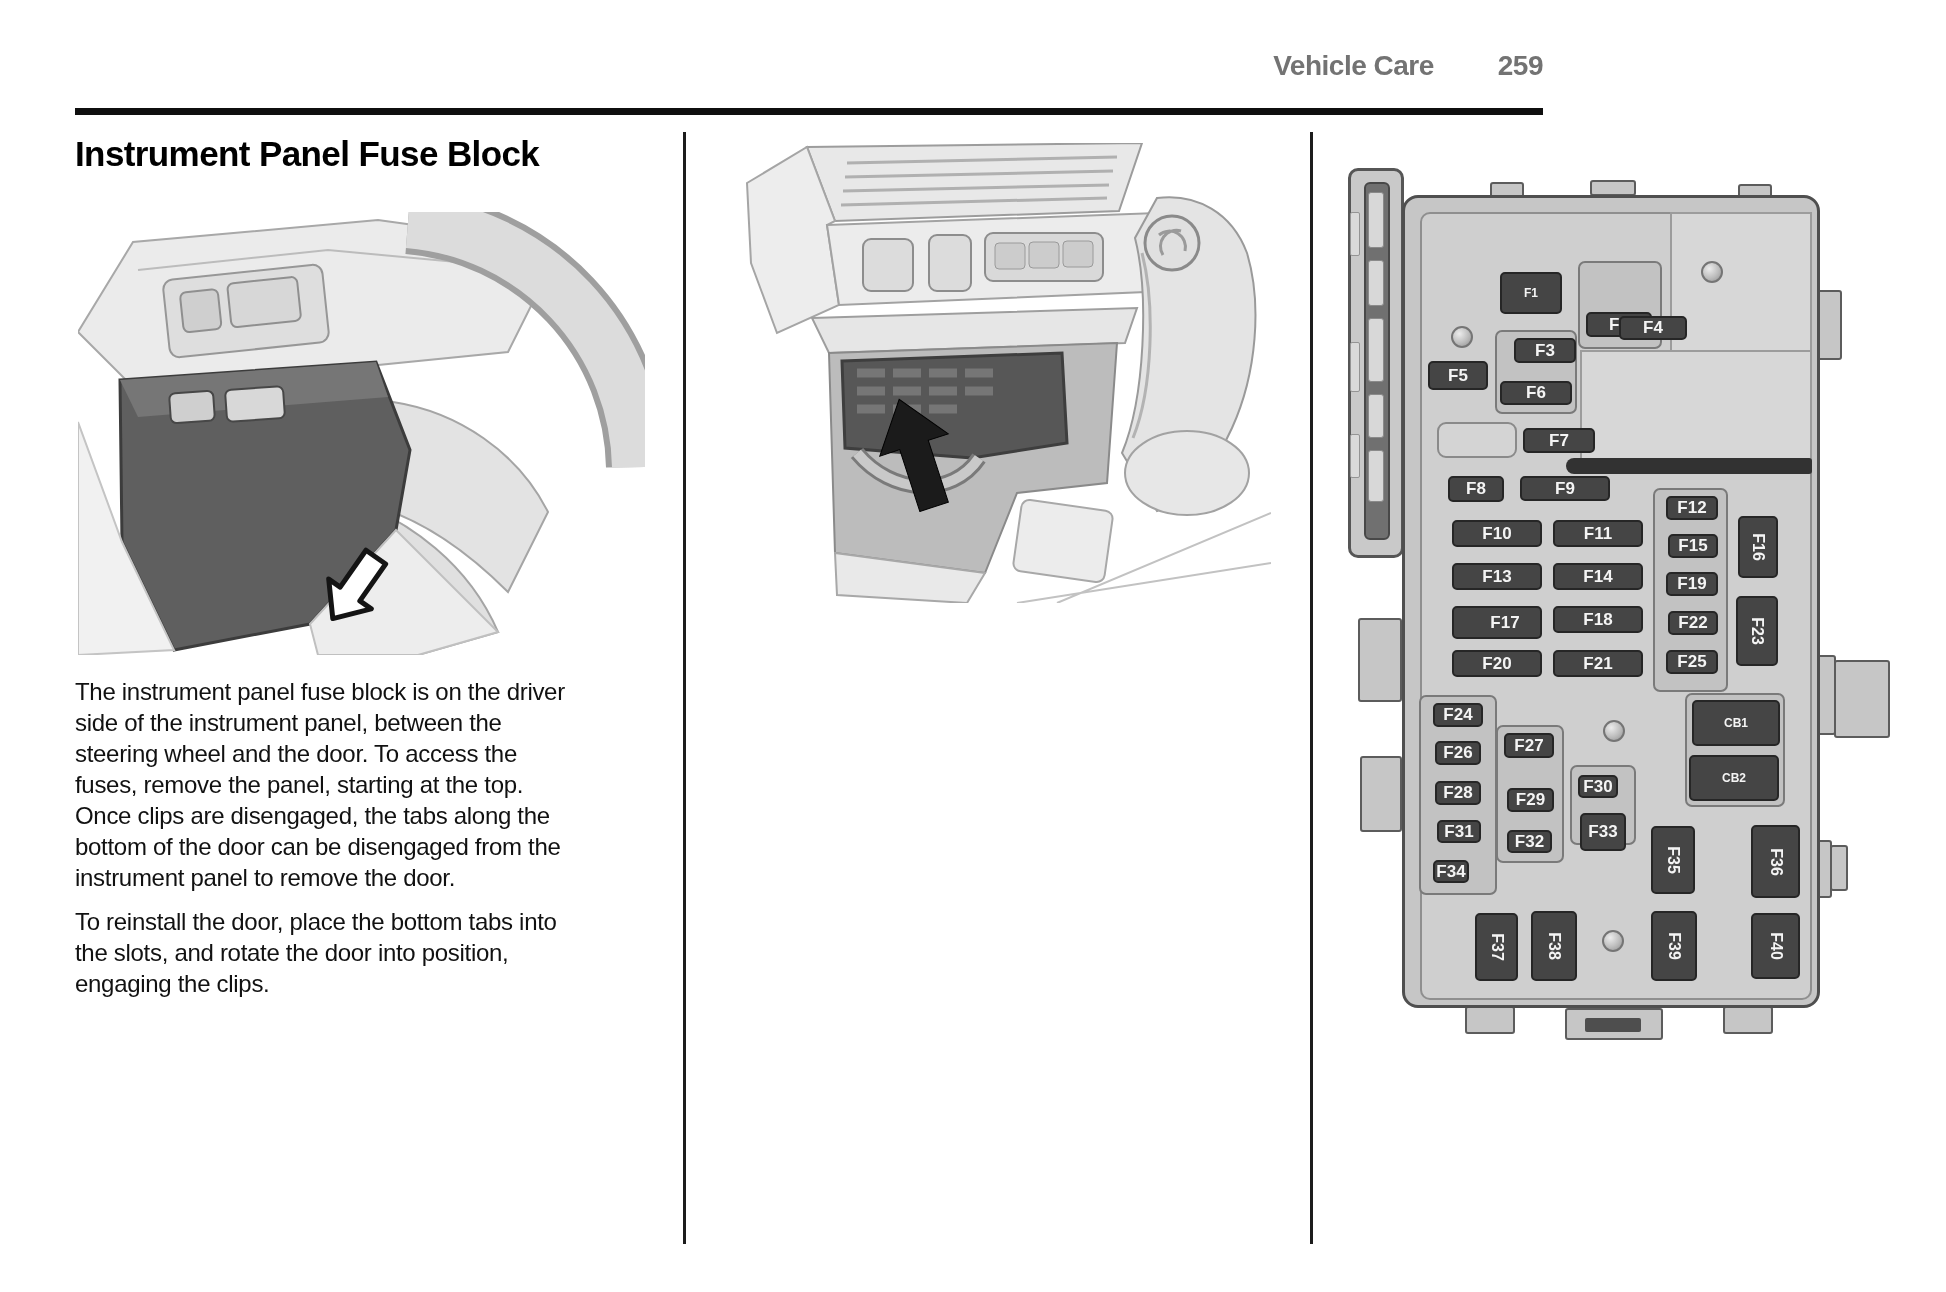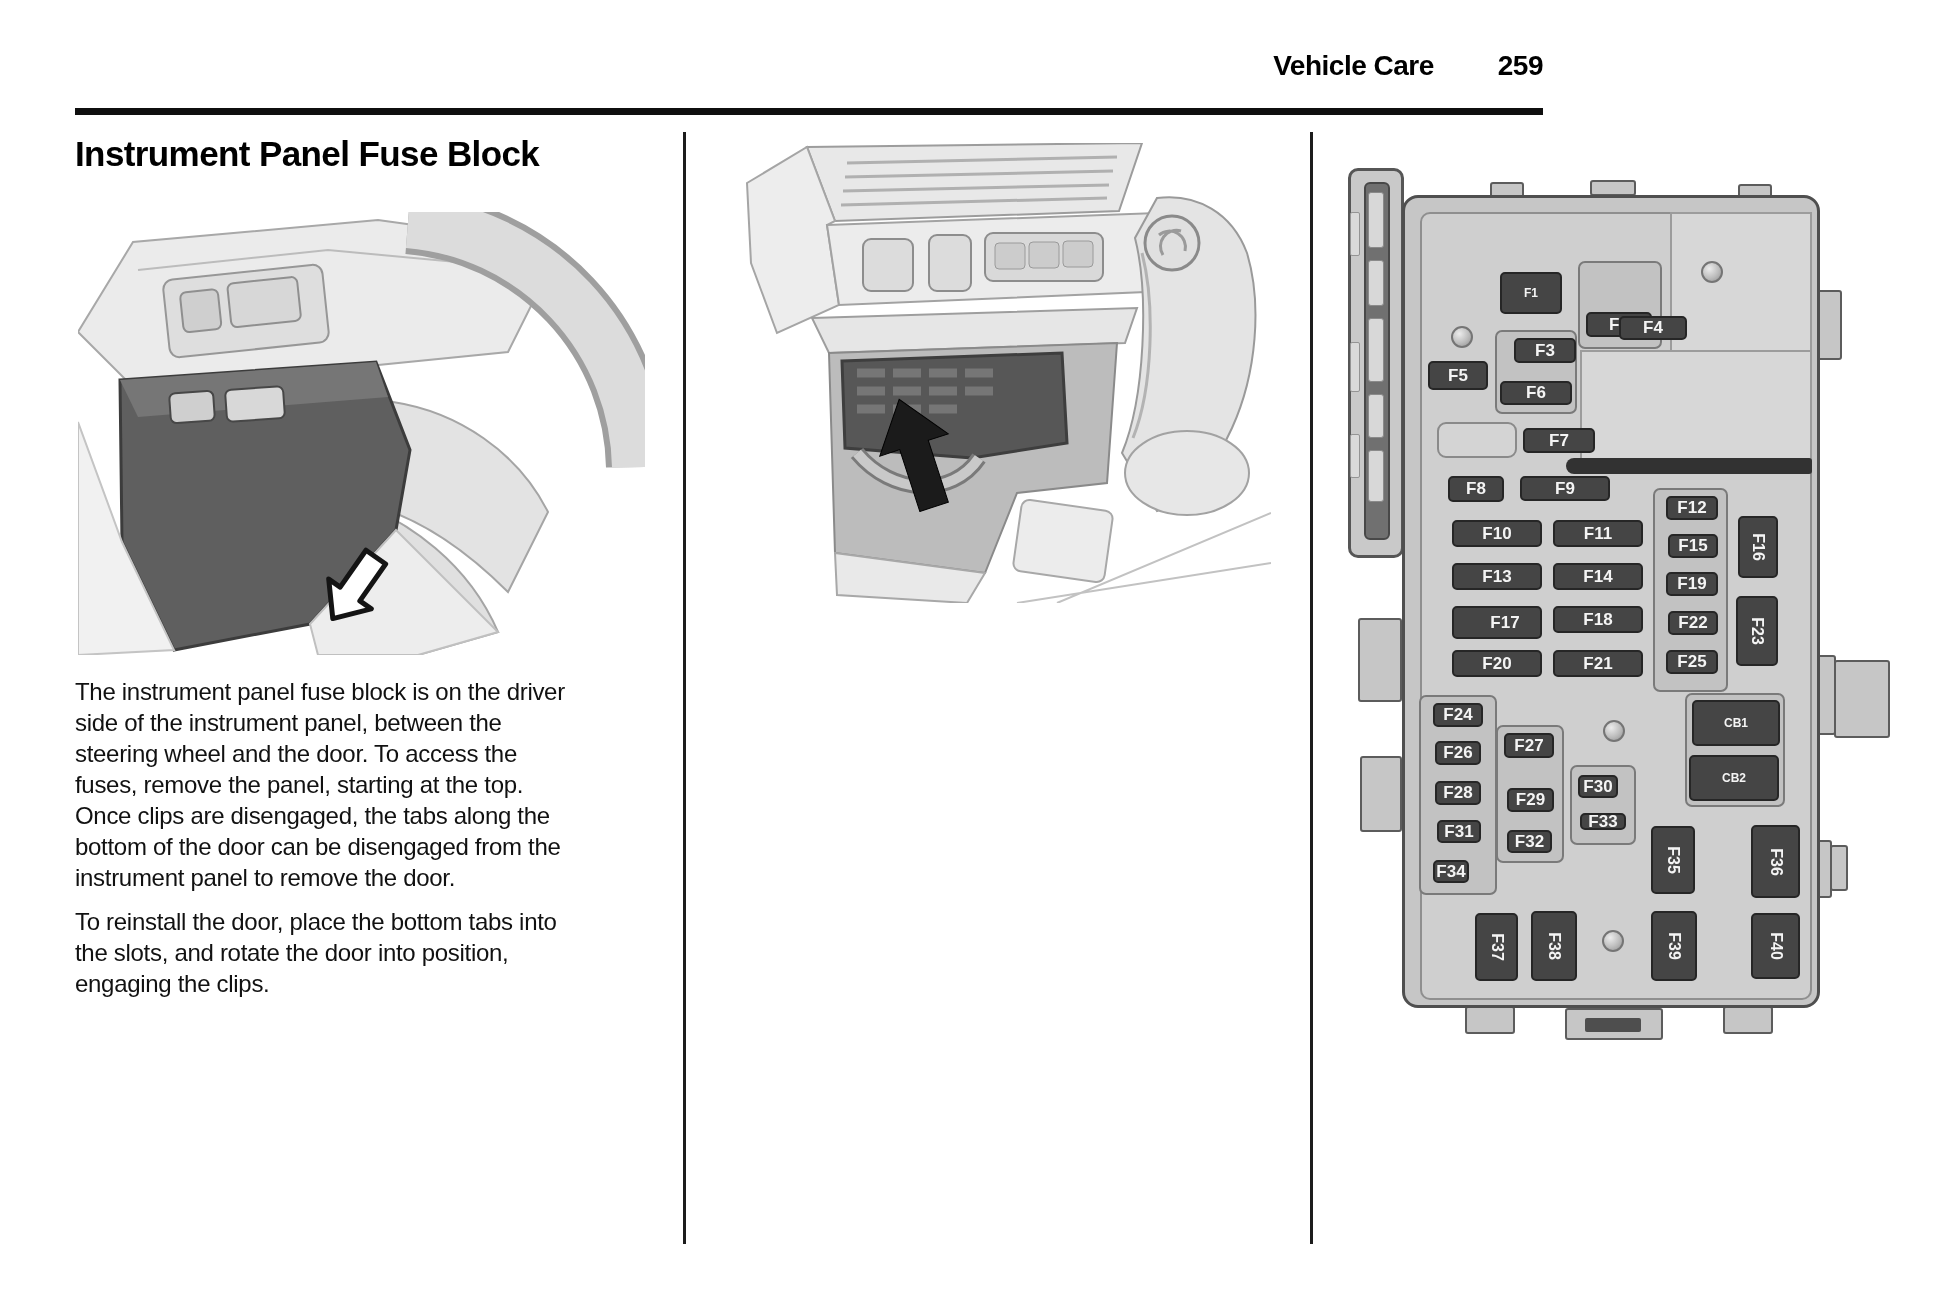--- a/index.html
+++ b/index.html
@@ -2,21 +2,21 @@
 <html><head>
 <meta charset="utf-8">
 <style>
   html,body{margin:0;padding:0;}
   body{width:1946px;height:1292px;position:relative;background:#ffffff;overflow:hidden;
        font-family:"Liberation Sans",sans-serif;color:#111;}
 
   
   .page-header{position:absolute;left:1040px;top:50px;width:503px;display:flex;
                justify-content:flex-end;align-items:baseline;gap:64px;
-               font-weight:bold;font-size:28px;letter-spacing:-0.5px;color:#000000;}
+               font-weight:bold;font-size:28px;letter-spacing:-0.5px;color:#737373;}
   .header-rule{position:absolute;left:75px;top:108px;width:1468px;height:7px;background:#0f0f0f;}
   .col-divider{position:absolute;top:132px;width:3px;height:1112px;background:#1c1c1c;}
   .d1{left:683px;} .d2{left:1310px;}
   .page-title{position:absolute;left:75px;top:134px;margin:0;font-size:35px;font-weight:bold;
               letter-spacing:-0.6px;color:#000;}
   .bodytext{position:absolute;left:75px;top:676px;width:500px;font-size:24px;line-height:31px;
             letter-spacing:-0.3px;}
   .bodytext p{margin:0 0 13px 0;}
 
   
@@ -267,21 +267,21 @@
     </div>
   <div class="fuse" style="left:167px;top:648px;width:47px;height:24px;">
       <span class="lbl">F29</span>
     </div>
   <div class="fuse" style="left:167px;top:690px;width:45px;height:23px;">
       <span class="lbl">F32</span>
     </div>
   <div class="fuse" style="left:238px;top:635px;width:40px;height:23px;">
       <span class="lbl">F30</span>
     </div>
-  <div class="fuse" style="left:240px;top:673px;width:46px;height:17px;">
+  <div class="fuse" style="left:240px;top:673px;width:46px;height:38px;">
       <span class="lbl">F33</span>
     </div>
   <div class="fuse big" style="left:352px;top:560px;width:88px;height:46px;">
       <span class="lbl">CB1</span>
     </div>
   <div class="fuse big" style="left:349px;top:615px;width:90px;height:46px;">
       <span class="lbl">CB2</span>
     </div>
   <div class="fuse v" style="left:311px;top:686px;width:44px;height:68px;">
       <span class="lbl">F35</span>

